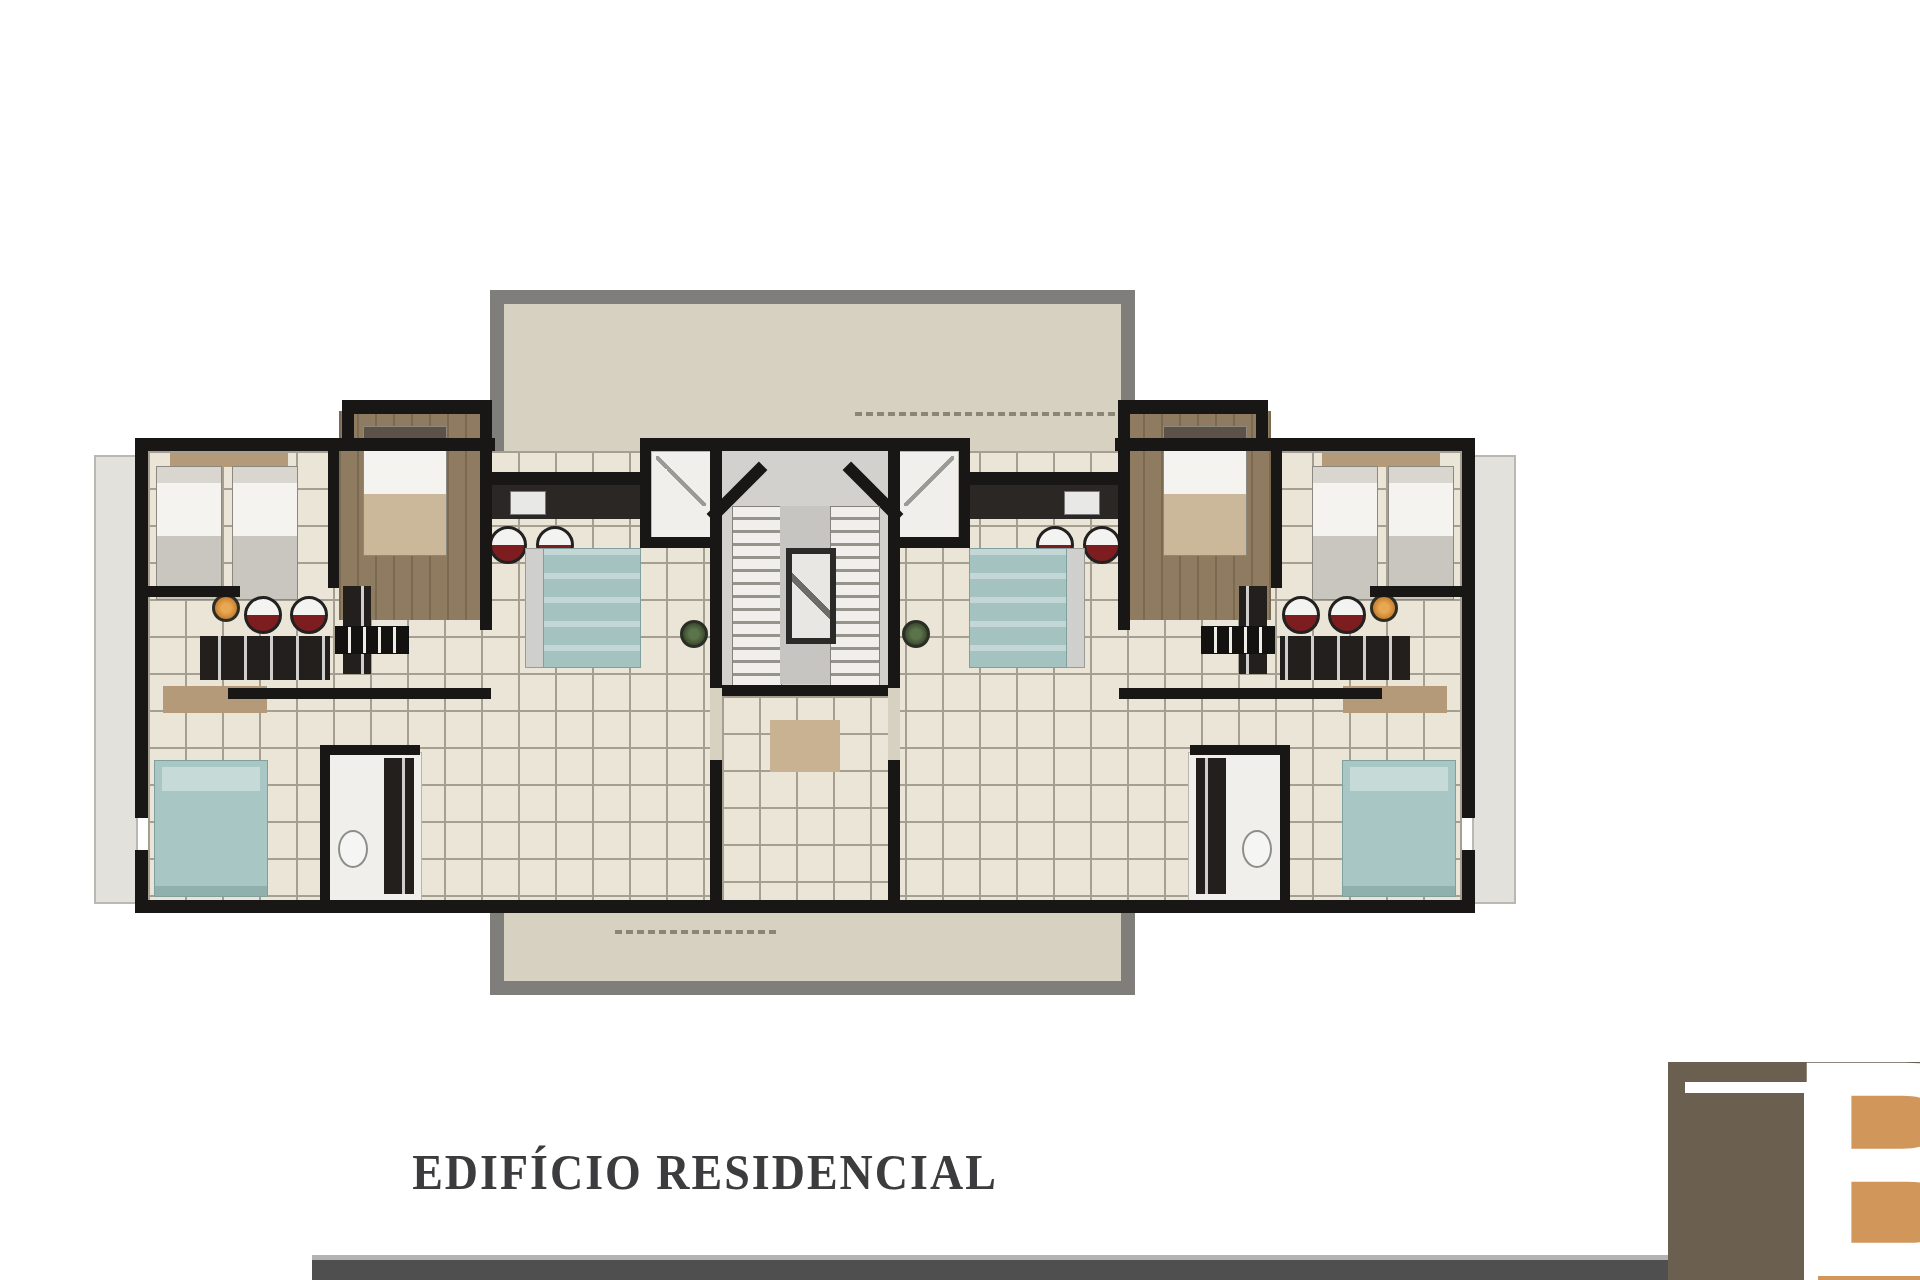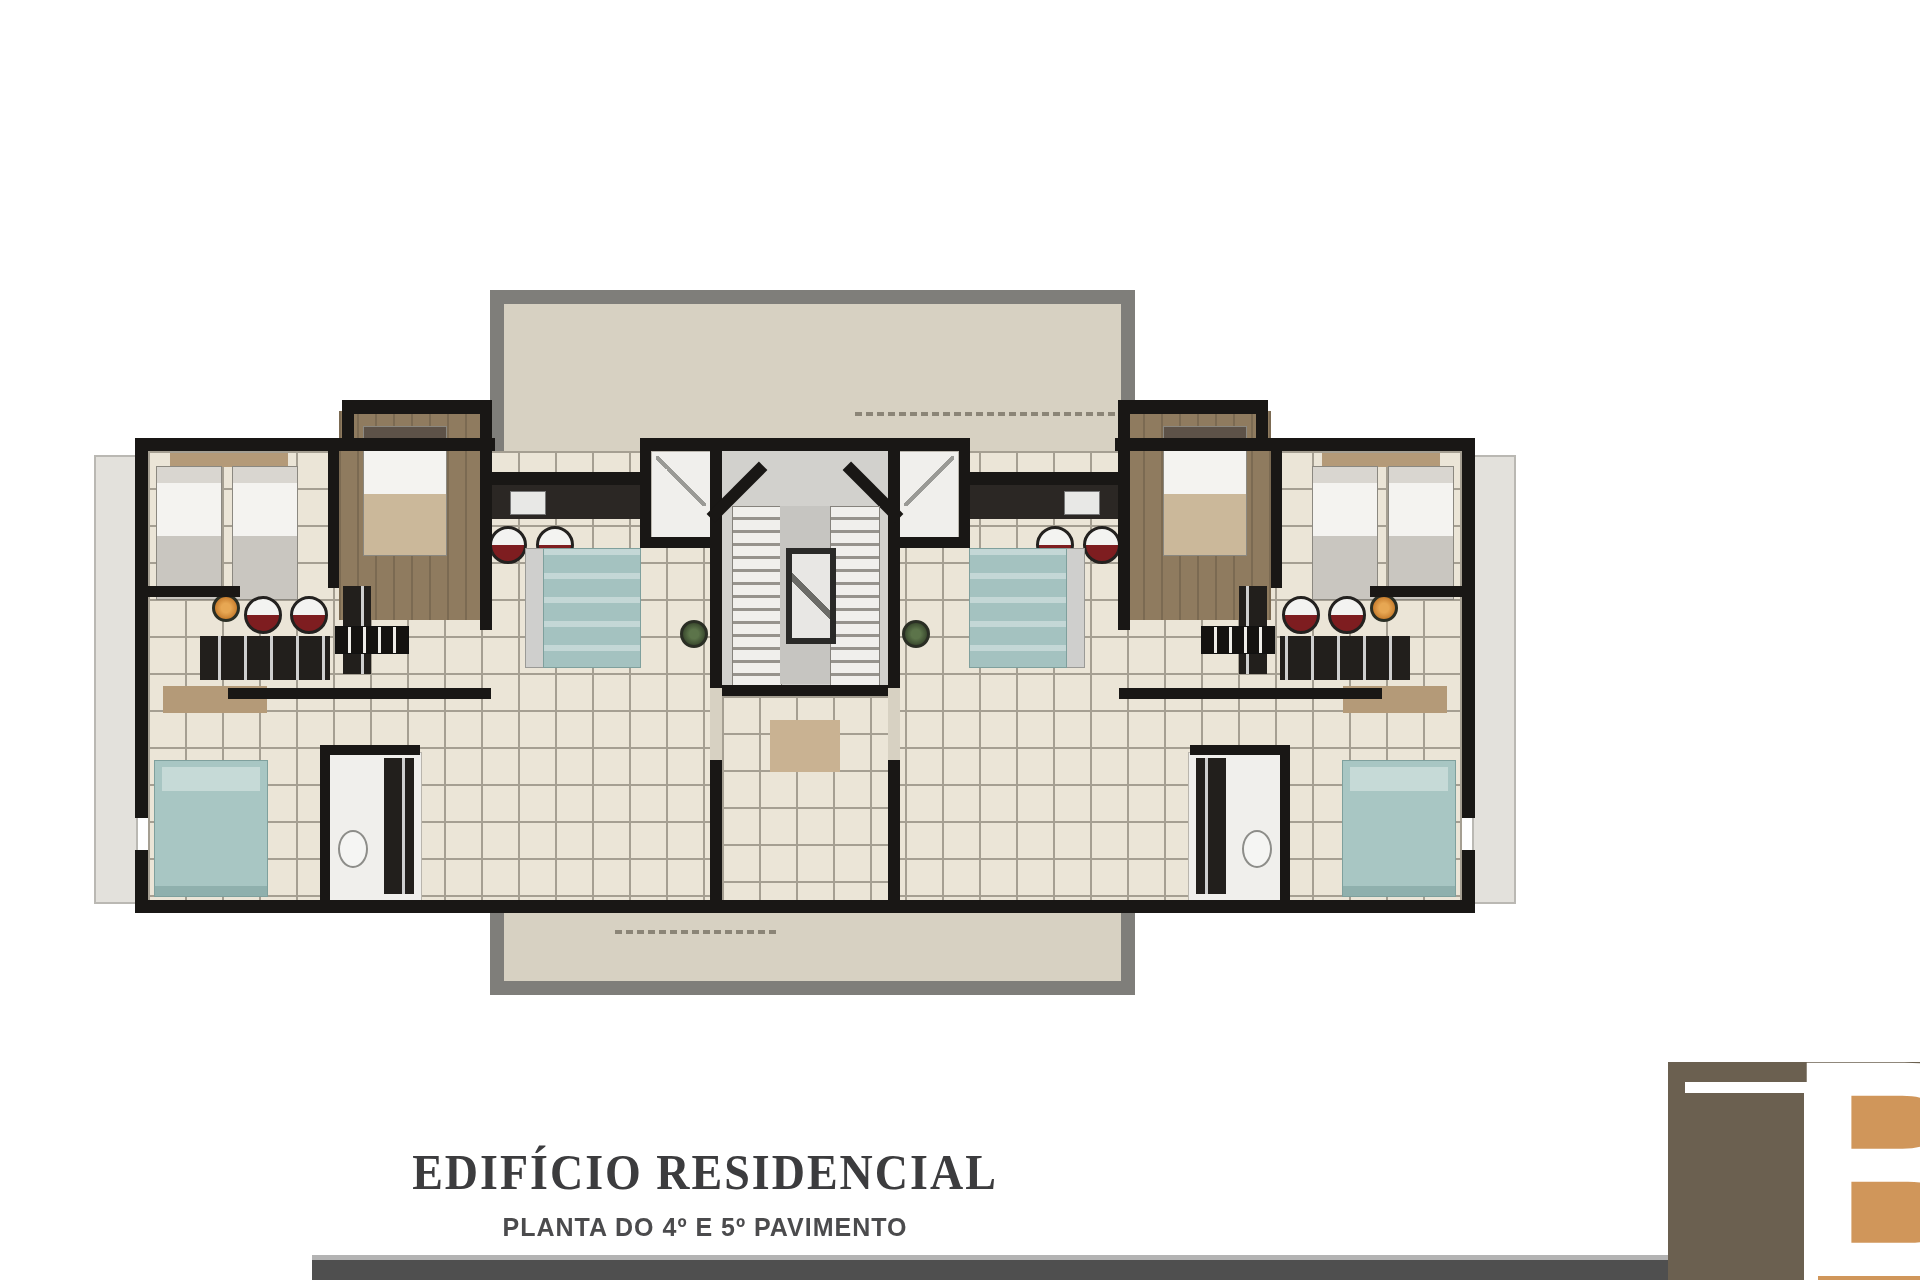--- a/index.html
+++ b/index.html
@@ -232,21 +232,20 @@
     <div class="elevator" style="left:706px;top:258px;width:38px;height:84px;">
       <div class="diag"></div>
     </div>
     <div class="wall" style="left:642px;top:395px;width:166px;height:11px;"></div>
     <div class="abs tile" style="left:642px;top:406px;width:166px;height:204px;"></div>
     <div class="abs rug" style="left:690px;top:430px;width:70px;height:52px;background:#c9b292;"></div>
   </div>
 
   <div class="title-block">
     <div class="title-main">EDIFÍCIO RESIDENCIAL</div>
-    <div class="title-sub">PLANTA DO 4º E 5º PAVIMENTO</div>
   </div>
 
   <div class="bottom-bar"></div>
 
   <div class="logo">
     <div class="tbar"></div>
     <div class="orange"></div>
     <div class="gap"></div>
     <div class="bletter">B</div>
   </div>

